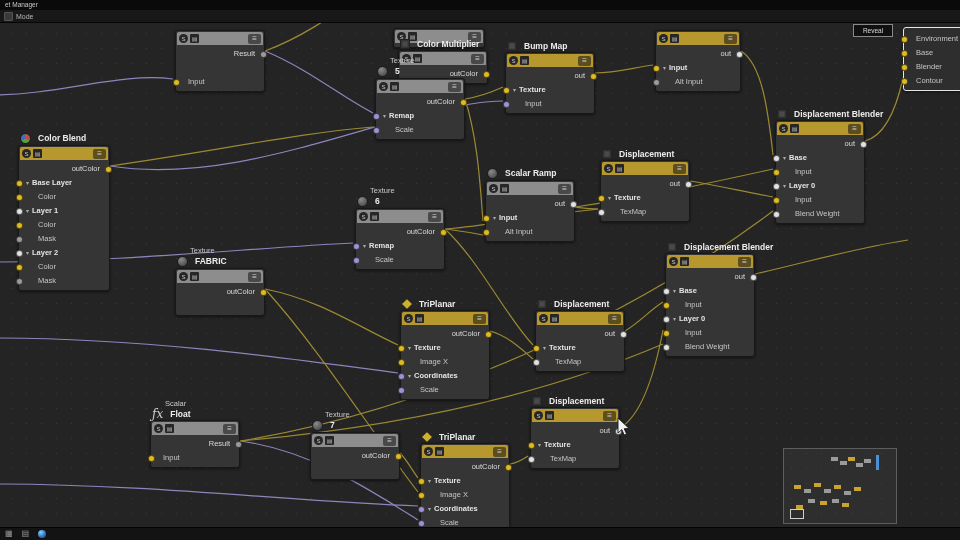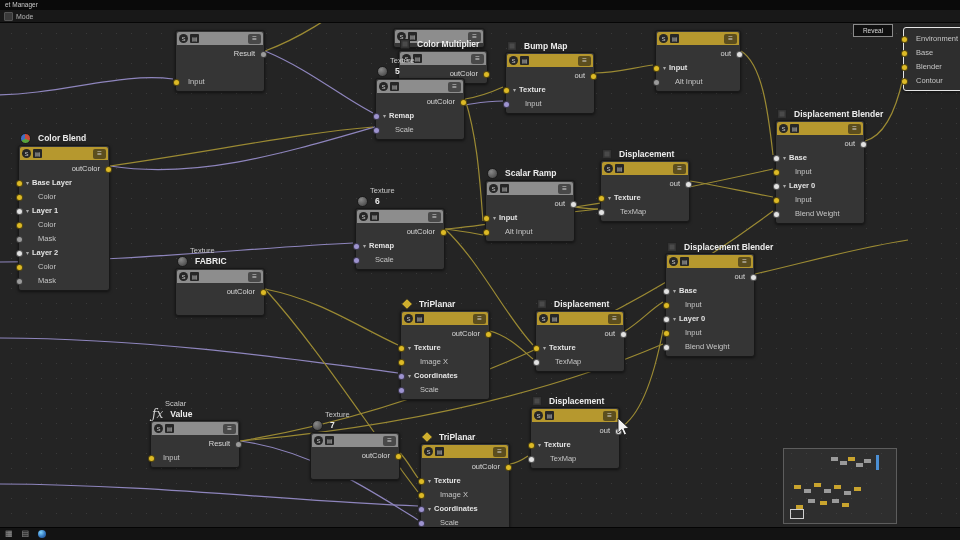--- a/index.html
+++ b/index.html
@@ -567,21 +567,21 @@
           </div>
         </div>
       </div>
       <div class="node" style="left: 150px; top: 420px; width: 90px;">
         <div class="node-title">
           <div class="tl sub">
             <span>Scalar</span>
           </div>
           <div class="tl">
             <span class="icon icon-fx">ƒx</span>
-            <span>Value</span>
+            <span>Float</span>
           </div>
         </div>
         <div class="node-box">
           <div class="node-header hdr-grey">
             <span class="sbadge">S</span>
             <span class="sqicon">▤</span>
             <span class="hspace"></span>
             <span class="menu">≡</span>
           </div>
           <div class="row out">

